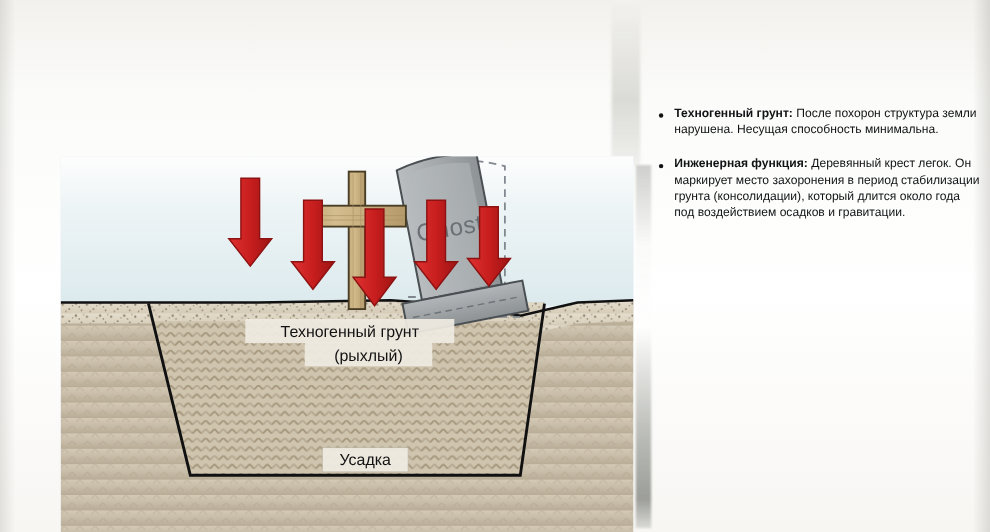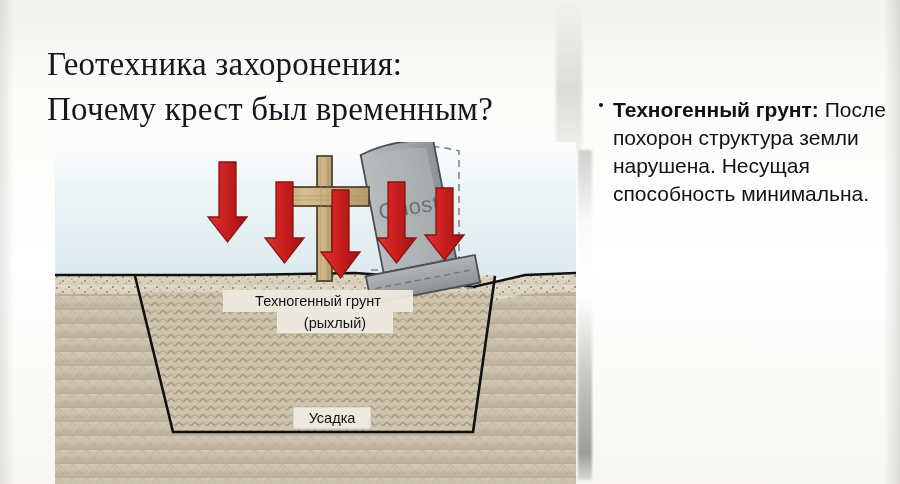--- a/index.html
+++ b/index.html
@@ -80,21 +80,21 @@
     position: absolute;
     left: 598px;
     top: 96px;
     width: 296px;
     color: #101214;
   }
   .bullet {
     position: relative;
     padding-left: 15px;
     margin-bottom: 17px;
-    font-size: 21px;
+    font-size: 11px;
     line-height: 1.335;
   }
   .bullet:last-child { margin-bottom: 0; }
   .bullet .dot {
     position: absolute;
     left: 1px;
     top: 7px;
     width: 4px;
     height: 4px;
     border-radius: 50%;
@@ -104,24 +104,20 @@
   .bullet .body { font-weight: normal; }
 </style>
 </head>
 <body>
 
 <div id="slide">
 
   <div class="bg-band2"></div>
   <div class="bg-band"></div>
 
-  <div id="title">
-    <span class="l">Геотехника захоронения:</span>
-    <span class="l">Почему крест был временным?</span>
-  </div>
 
   <div id="diagram">
     <svg width="521" height="342" viewBox="0 0 521 342" xmlns="http://www.w3.org/2000/svg">
       <defs>
         <linearGradient id="skyGrad" x1="0" y1="0" x2="0" y2="1">
           <stop offset="0%" stop-color="#fdfdfd"></stop>
           <stop offset="35%" stop-color="#edf4f6"></stop>
           <stop offset="100%" stop-color="#dceaed"></stop>
         </linearGradient>
         <linearGradient id="soilGrad" x1="0" y1="0" x2="0" y2="1">
@@ -274,16 +270,20 @@
   </div>
 
   <div id="bullets">
 
     <div class="bullet">
       <span class="dot"></span>
       <span class="lead">Техногенный грунт:</span><span class="body"> После похорон структура земли нарушена. Несущая способность минимальна.</span>
     </div>
 
 
+    <div class="bullet">
+      <span class="dot"></span>
+      <span class="lead">Инженерная функция:</span><span class="body"> Деревянный крест легок. Он маркирует место захоронения в период стабилизации грунта (консолидации), который длится около года под воздействием осадков и гравитации.</span>
+    </div>
 
   </div>
 
 </div>
 
 </body></html>

